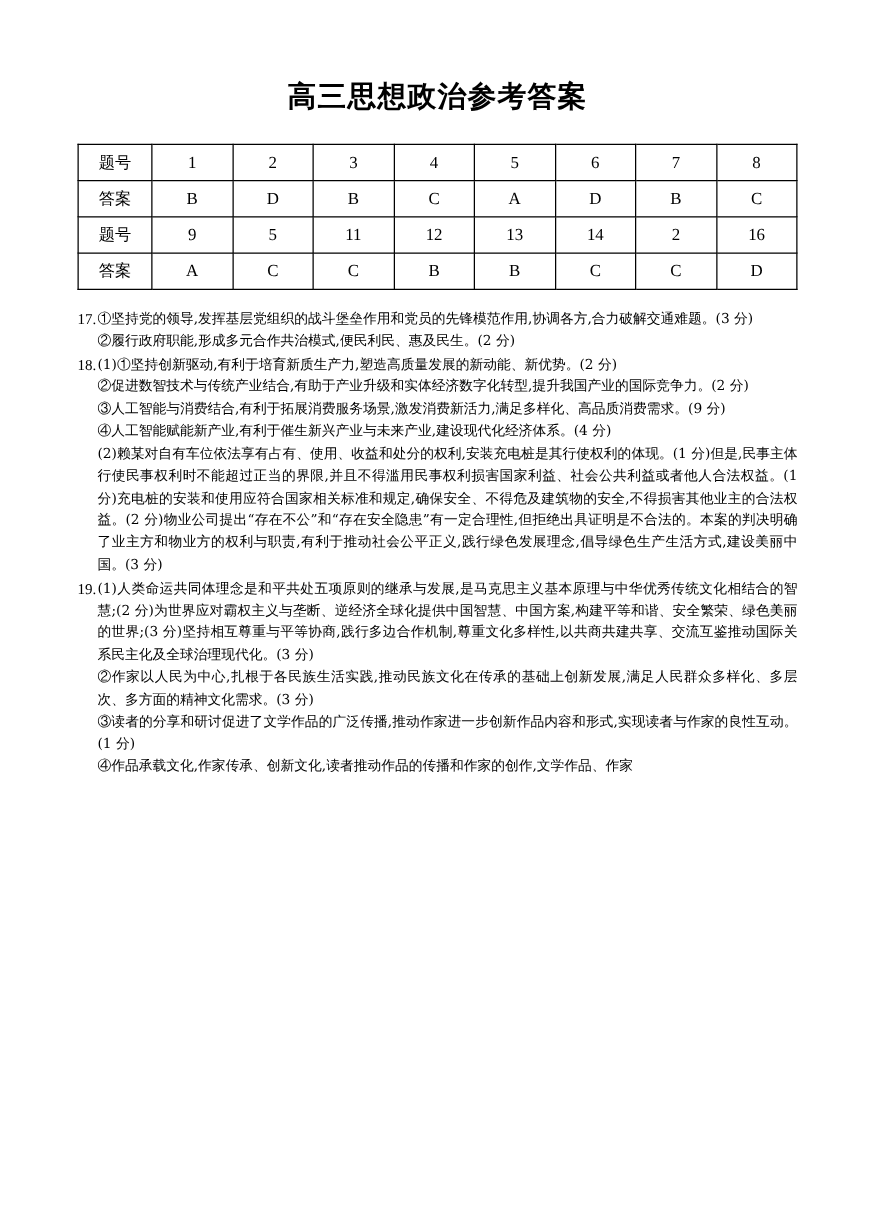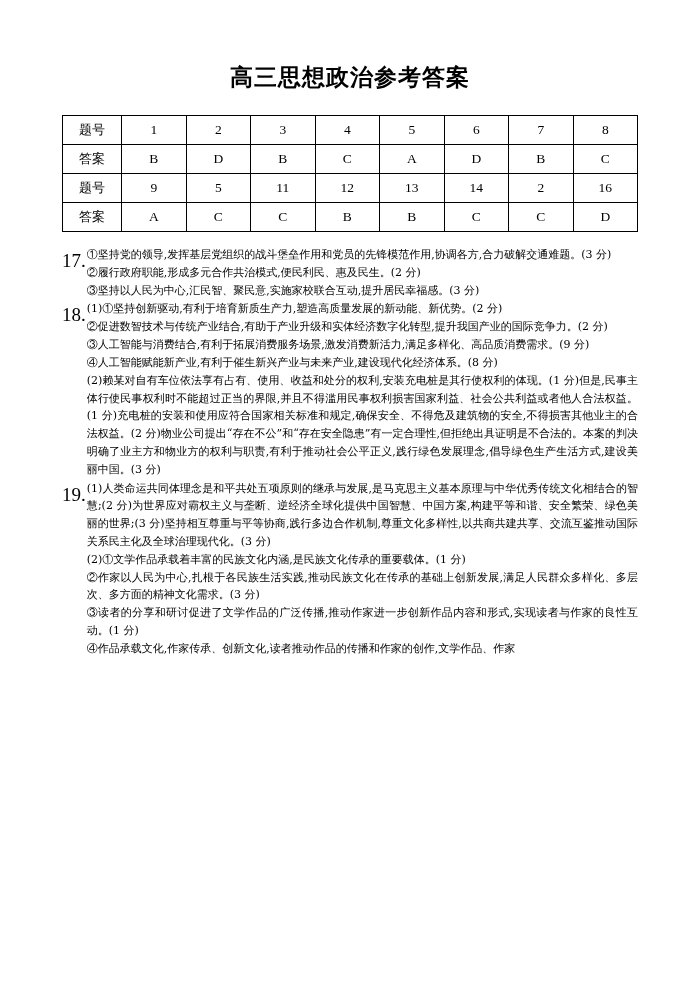--- a/index.html
+++ b/index.html
@@ -49,21 +49,21 @@
     font-family: Liberation Serif, serif;
     font-size: 13px;
   }
   .qblock {
     display: flex;
     align-items: flex-start;
     margin-bottom: 1px;
   }
   .qnum {
     flex: 0 0 auto;
-    font-size: 19px;
+    font-size: 12px;
     line-height: 1.62;
     font-family: "Liberation Serif", serif;
     white-space: nowrap;
     padding-right: 1px;
   }
   .qbody {
     flex: 1 1 auto;
   }
   .para {
     font-size: 11px;
@@ -126,39 +126,37 @@
         <td>D</td>
       </tr>
     </tbody>
   </table>
 
   <div class="qblock">
     <div class="qnum">17.</div>
     <div class="qbody">
       <div class="para">①坚持党的领导,发挥基层党组织的战斗堡垒作用和党员的先锋模范作用,协调各方,合力破解交通难题。(3 分)</div>
       <div class="para">②履行政府职能,形成多元合作共治模式,便民利民、惠及民生。(2 分)</div>
-      <div class="para">③坚持以人民为中心,汇民智、聚民意,实施家校联合互动,提升居民幸福感。(3 分)</div>
     </div>
   </div>
 
   <div class="qblock">
     <div class="qnum">18.</div>
     <div class="qbody">
       <div class="para">(1)①坚持创新驱动,有利于培育新质生产力,塑造高质量发展的新动能、新优势。(2 分)</div>
       <div class="para">②促进数智技术与传统产业结合,有助于产业升级和实体经济数字化转型,提升我国产业的国际竞争力。(2 分)</div>
       <div class="para">③人工智能与消费结合,有利于拓展消费服务场景,激发消费新活力,满足多样化、高品质消费需求。(9 分)</div>
-      <div class="para">④人工智能赋能新产业,有利于催生新兴产业与未来产业,建设现代化经济体系。(8 分)</div>
+      <div class="para">④人工智能赋能新产业,有利于催生新兴产业与未来产业,建设现代化经济体系。(4 分)</div>
       <div class="para">(2)赖某对自有车位依法享有占有、使用、收益和处分的权利,安装充电桩是其行使权利的体现。(1 分)但是,民事主体行使民事权利时不能超过正当的界限,并且不得滥用民事权利损害国家利益、社会公共利益或者他人合法权益。(1 分)充电桩的安装和使用应符合国家相关标准和规定,确保安全、不得危及建筑物的安全,不得损害其他业主的合法权益。(2 分)物业公司提出“存在不公”和“存在安全隐患”有一定合理性,但拒绝出具证明是不合法的。本案的判决明确了业主方和物业方的权利与职责,有利于推动社会公平正义,践行绿色发展理念,倡导绿色生产生活方式,建设美丽中国。(3 分)</div>
     </div>
   </div>
 
   <div class="qblock">
     <div class="qnum">19.</div>
     <div class="qbody">
       <div class="para">(1)人类命运共同体理念是和平共处五项原则的继承与发展,是马克思主义基本原理与中华优秀传统文化相结合的智慧;(2 分)为世界应对霸权主义与垄断、逆经济全球化提供中国智慧、中国方案,构建平等和谐、安全繁荣、绿色美丽的世界;(3 分)坚持相互尊重与平等协商,践行多边合作机制,尊重文化多样性,以共商共建共享、交流互鉴推动国际关系民主化及全球治理现代化。(3 分)</div>
-      <div class="para">(2)①文学作品承载着丰富的民族文化内涵,是民族文化传承的重要载体。(1 分)</div>
       <div class="para">②作家以人民为中心,扎根于各民族生活实践,推动民族文化在传承的基础上创新发展,满足人民群众多样化、多层次、多方面的精神文化需求。(3 分)</div>
       <div class="para">③读者的分享和研讨促进了文学作品的广泛传播,推动作家进一步创新作品内容和形式,实现读者与作家的良性互动。(1 分)</div>
       <div class="para">④作品承载文化,作家传承、创新文化,读者推动作品的传播和作家的创作,文学作品、作家</div>
     </div>
   </div>
 
 </div>
 
 </body></html>

